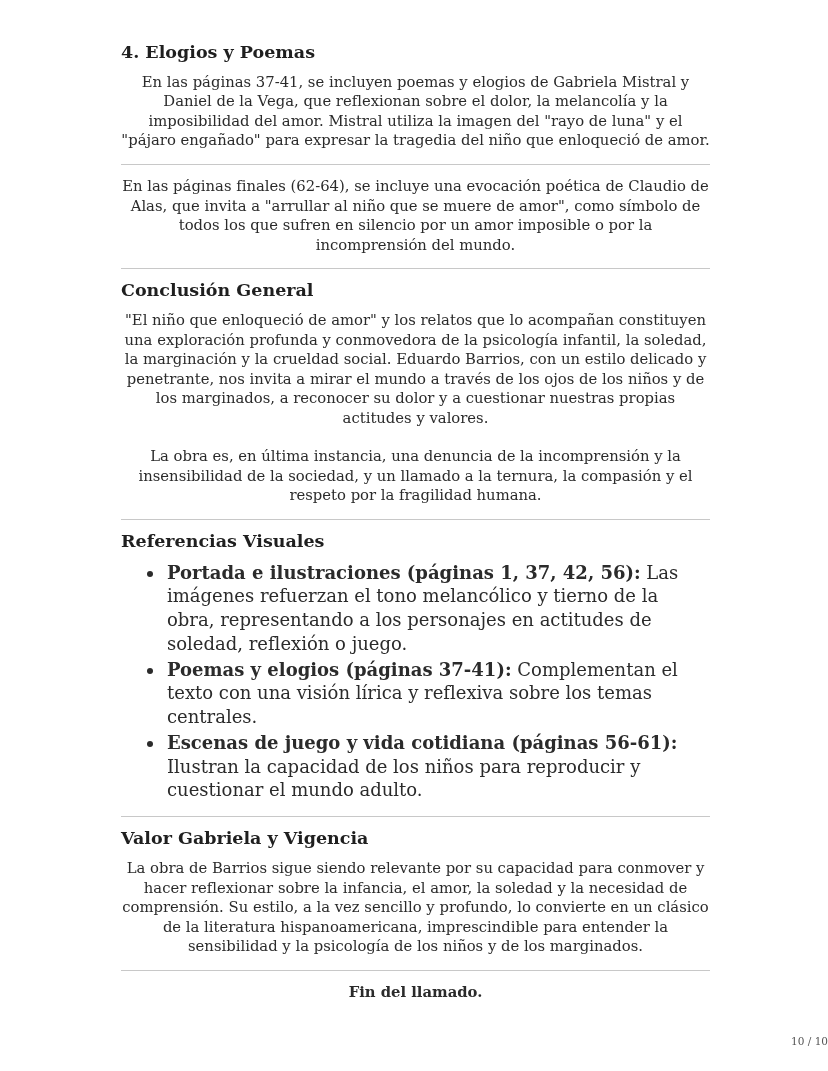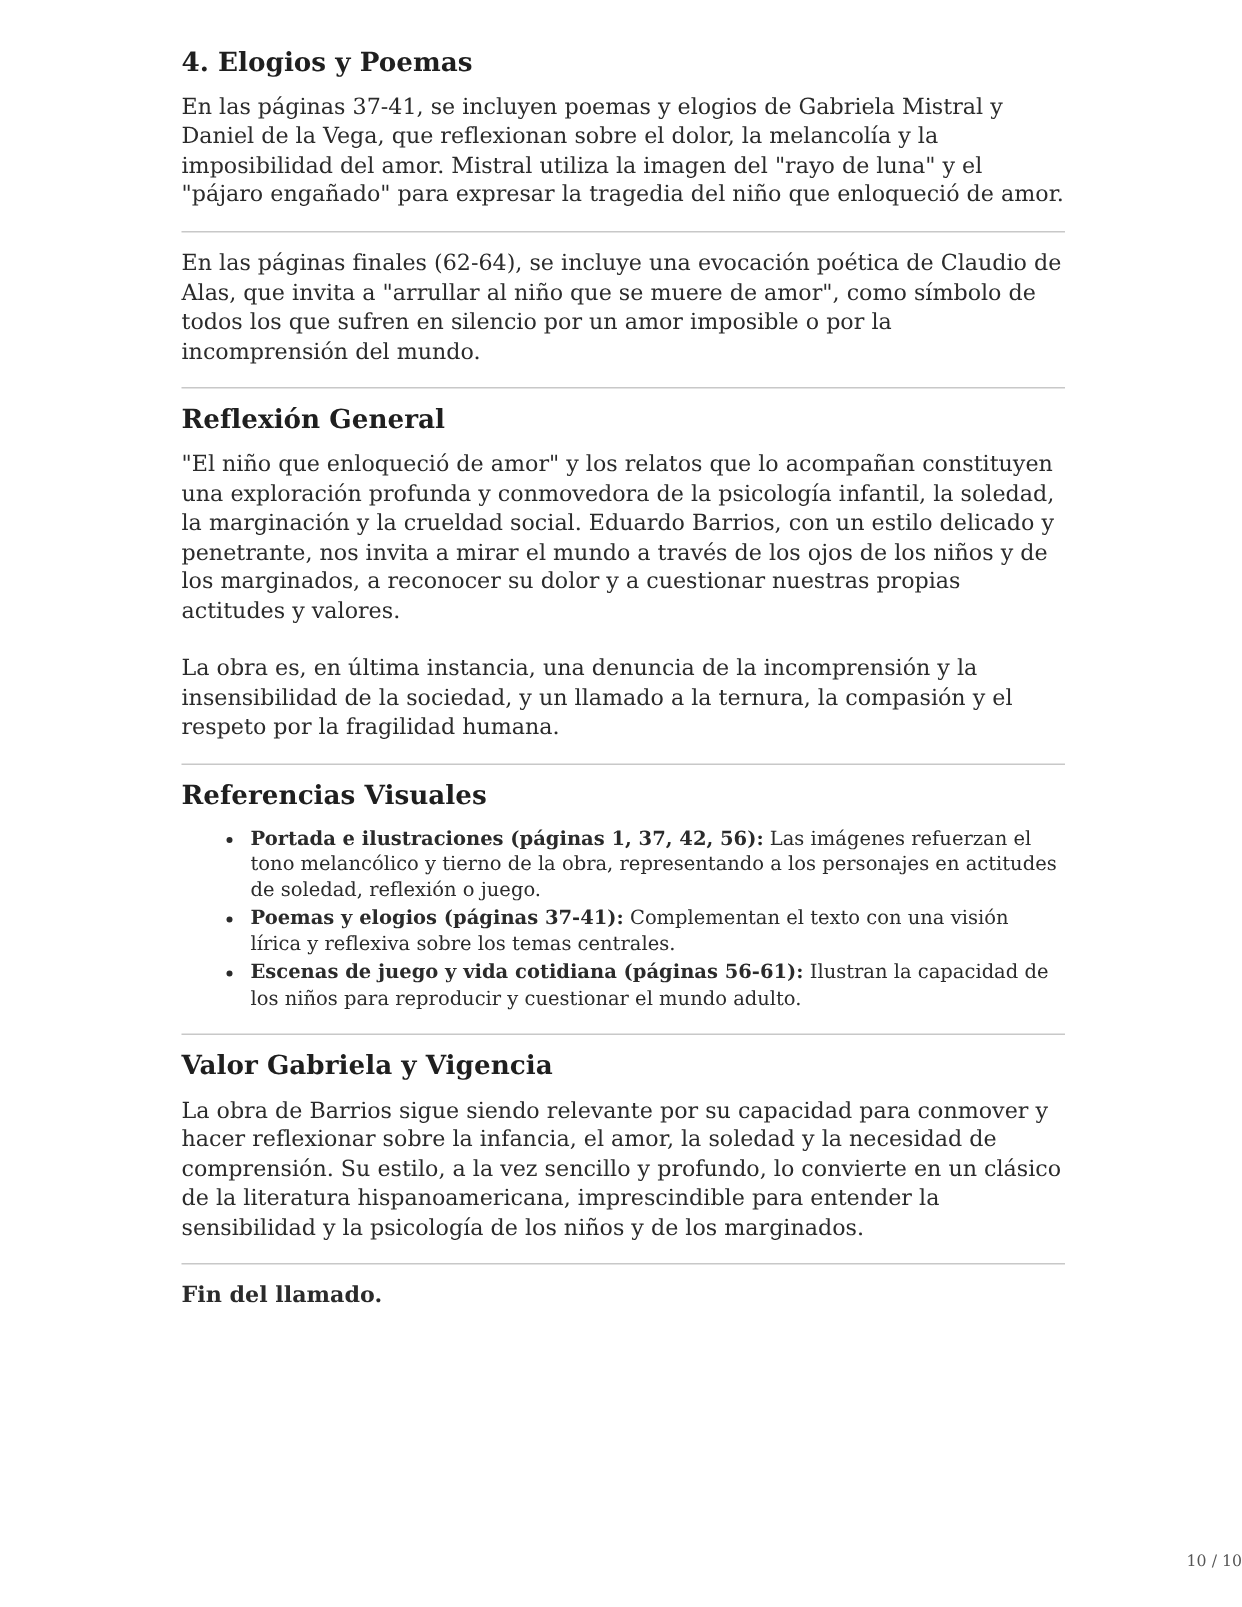--- a/index.html
+++ b/index.html
@@ -3,50 +3,50 @@
 <meta charset="utf-8">
 <style>
   html, body { margin: 0; padding: 0; background: #ffffff; }
   .page {
     position: relative;
     width: 828px;
     height: 1071px;
     margin: 0 auto;
     background: #ffffff;
     box-sizing: border-box;
-    padding: 32px 118px 0 121px;
+    padding: 42px 118px 0 121px;
     font-family: "DejaVu Serif", "Liberation Serif", serif;
     color: #2b2b2b;
     overflow: hidden;
   }
   h2 {
     font-family: "DejaVu Serif", "Liberation Serif", serif;
     font-size: 17.5px;
     line-height: 1.25;
     font-weight: bold;
     color: #1f1f1f;
     margin: 0 0 8px 0;
   }
   p {
     font-size: 14.8px;
     line-height: 1.32;
     margin: 0 0 19px 0;
-    text-align: left;
+    text-align: center;
   }
   p.closing { font-weight: bold; margin-bottom: 0; }
   hr.section-divider {
     border: none;
     border-top: 1px solid #c8c8c8;
     height: 0;
     margin: -5px 0 11px 0;
   }
   ul.ref-list {
     margin: 0 0 19px 0;
     padding: 0 0 0 44px;
-    font-size: 13px;
+    font-size: 18px;
     line-height: 1.32;
   }
   ul.ref-list li { margin: 0 0 2px 0; padding-left: 2px; }
   .page-footer {
     position: absolute;
     left: 0;
     right: 0;
     bottom: 24px;
     text-align: right;
     font-size: 10.5px;
@@ -66,21 +66,21 @@
 
   <hr class="section-divider">
 
   <section>
     <p>En las páginas finales (62-64), se incluye una evocación poética de Claudio de Alas, que invita a "arrullar al niño que se muere de amor", como símbolo de todos los que sufren en silencio por un amor imposible o por la incomprensión del mundo.</p>
   </section>
 
   <hr class="section-divider">
 
   <section>
-    <h2>Reflexión General</h2>
+    <h2>Conclusión General</h2>
     <p>"El niño que enloqueció de amor" y los relatos que lo acompañan constituyen una exploración profunda y conmovedora de la psicología infantil, la soledad, la marginación y la crueldad social. Eduardo Barrios, con un estilo delicado y penetrante, nos invita a mirar el mundo a través de los ojos de los niños y de los marginados, a reconocer su dolor y a cuestionar nuestras propias actitudes y valores.</p>
     <p>La obra es, en última instancia, una denuncia de la incomprensión y la insensibilidad de la sociedad, y un llamado a la ternura, la compasión y el respeto por la fragilidad humana.</p>
   </section>
 
   <hr class="section-divider">
 
   <section>
     <h2>Referencias Visuales</h2>
     <ul class="ref-list">
       <li><strong>Portada e ilustraciones (páginas 1, 37, 42, 56):</strong><span> Las imágenes refuerzan el tono melancólico y tierno de la obra, representando a los personajes en actitudes de soledad, reflexión o juego.</span></li>

